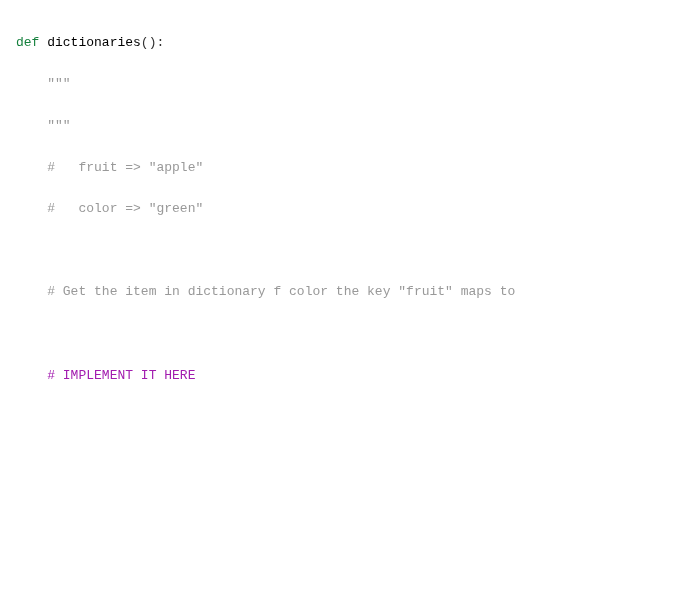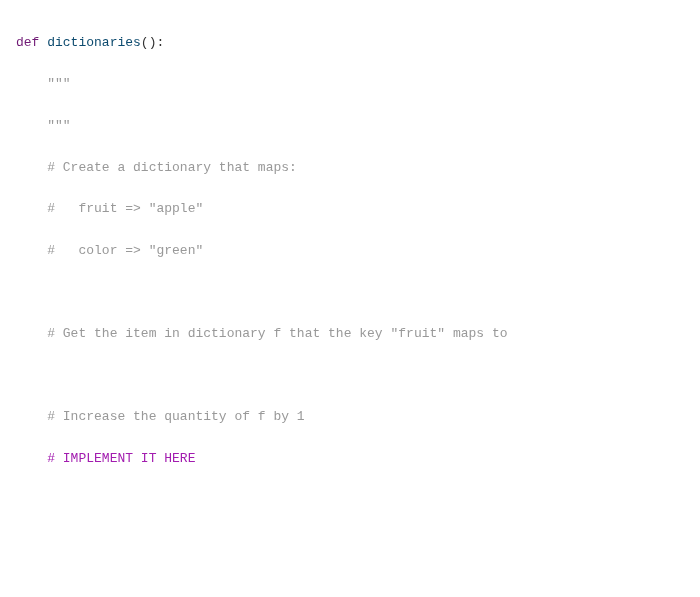--- a/index.html
+++ b/index.html
@@ -24,49 +24,47 @@
       padding: 12px 16px;
       white-space: pre;
     }
 
     .line {
       display: block;
       white-space: pre;
     }
 
     .kw-purple {
-      color: #701a75;
+      color: #15803d;
     }
 
     .fn-name {
-      color: #0c4a6e;
+      color: #000000;
     }
 
     .comment {
       color: #999999;
     }
 
     .implement {
       color: #a21caf;
     }
   </style>
 </head>
 <body>
 
 <div class="code-container">
 <span class="line"><span class="kw-purple">def</span> <span class="fn-name">dictionaries</span>():</span>
 <span class="line">    <span class="comment">"""</span></span>
 <span class="line">    <span class="comment">"""</span></span>
-<span class="line">    <span class="comment"># Create a dictionary that maps:</span></span>
 <span class="line">    <span class="comment">#   fruit =&gt; "apple"</span></span>
 <span class="line">    <span class="comment">#   color =&gt; "green"</span></span>
 <span class="line"> </span>
-<span class="line">    <span class="comment"># Get the item in dictionary f that the key "fruit" maps to</span></span>
+<span class="line">    <span class="comment"># Get the item in dictionary f color the key "fruit" maps to</span></span>
 <span class="line"> </span>
-<span class="line">    <span class="comment"># Increase the quantity of f by 1</span></span>
 <span class="line">    <span class="implement"># IMPLEMENT IT HERE</span></span>
 <span class="line"> </span>
 
 
 
 
 
 
 
 

